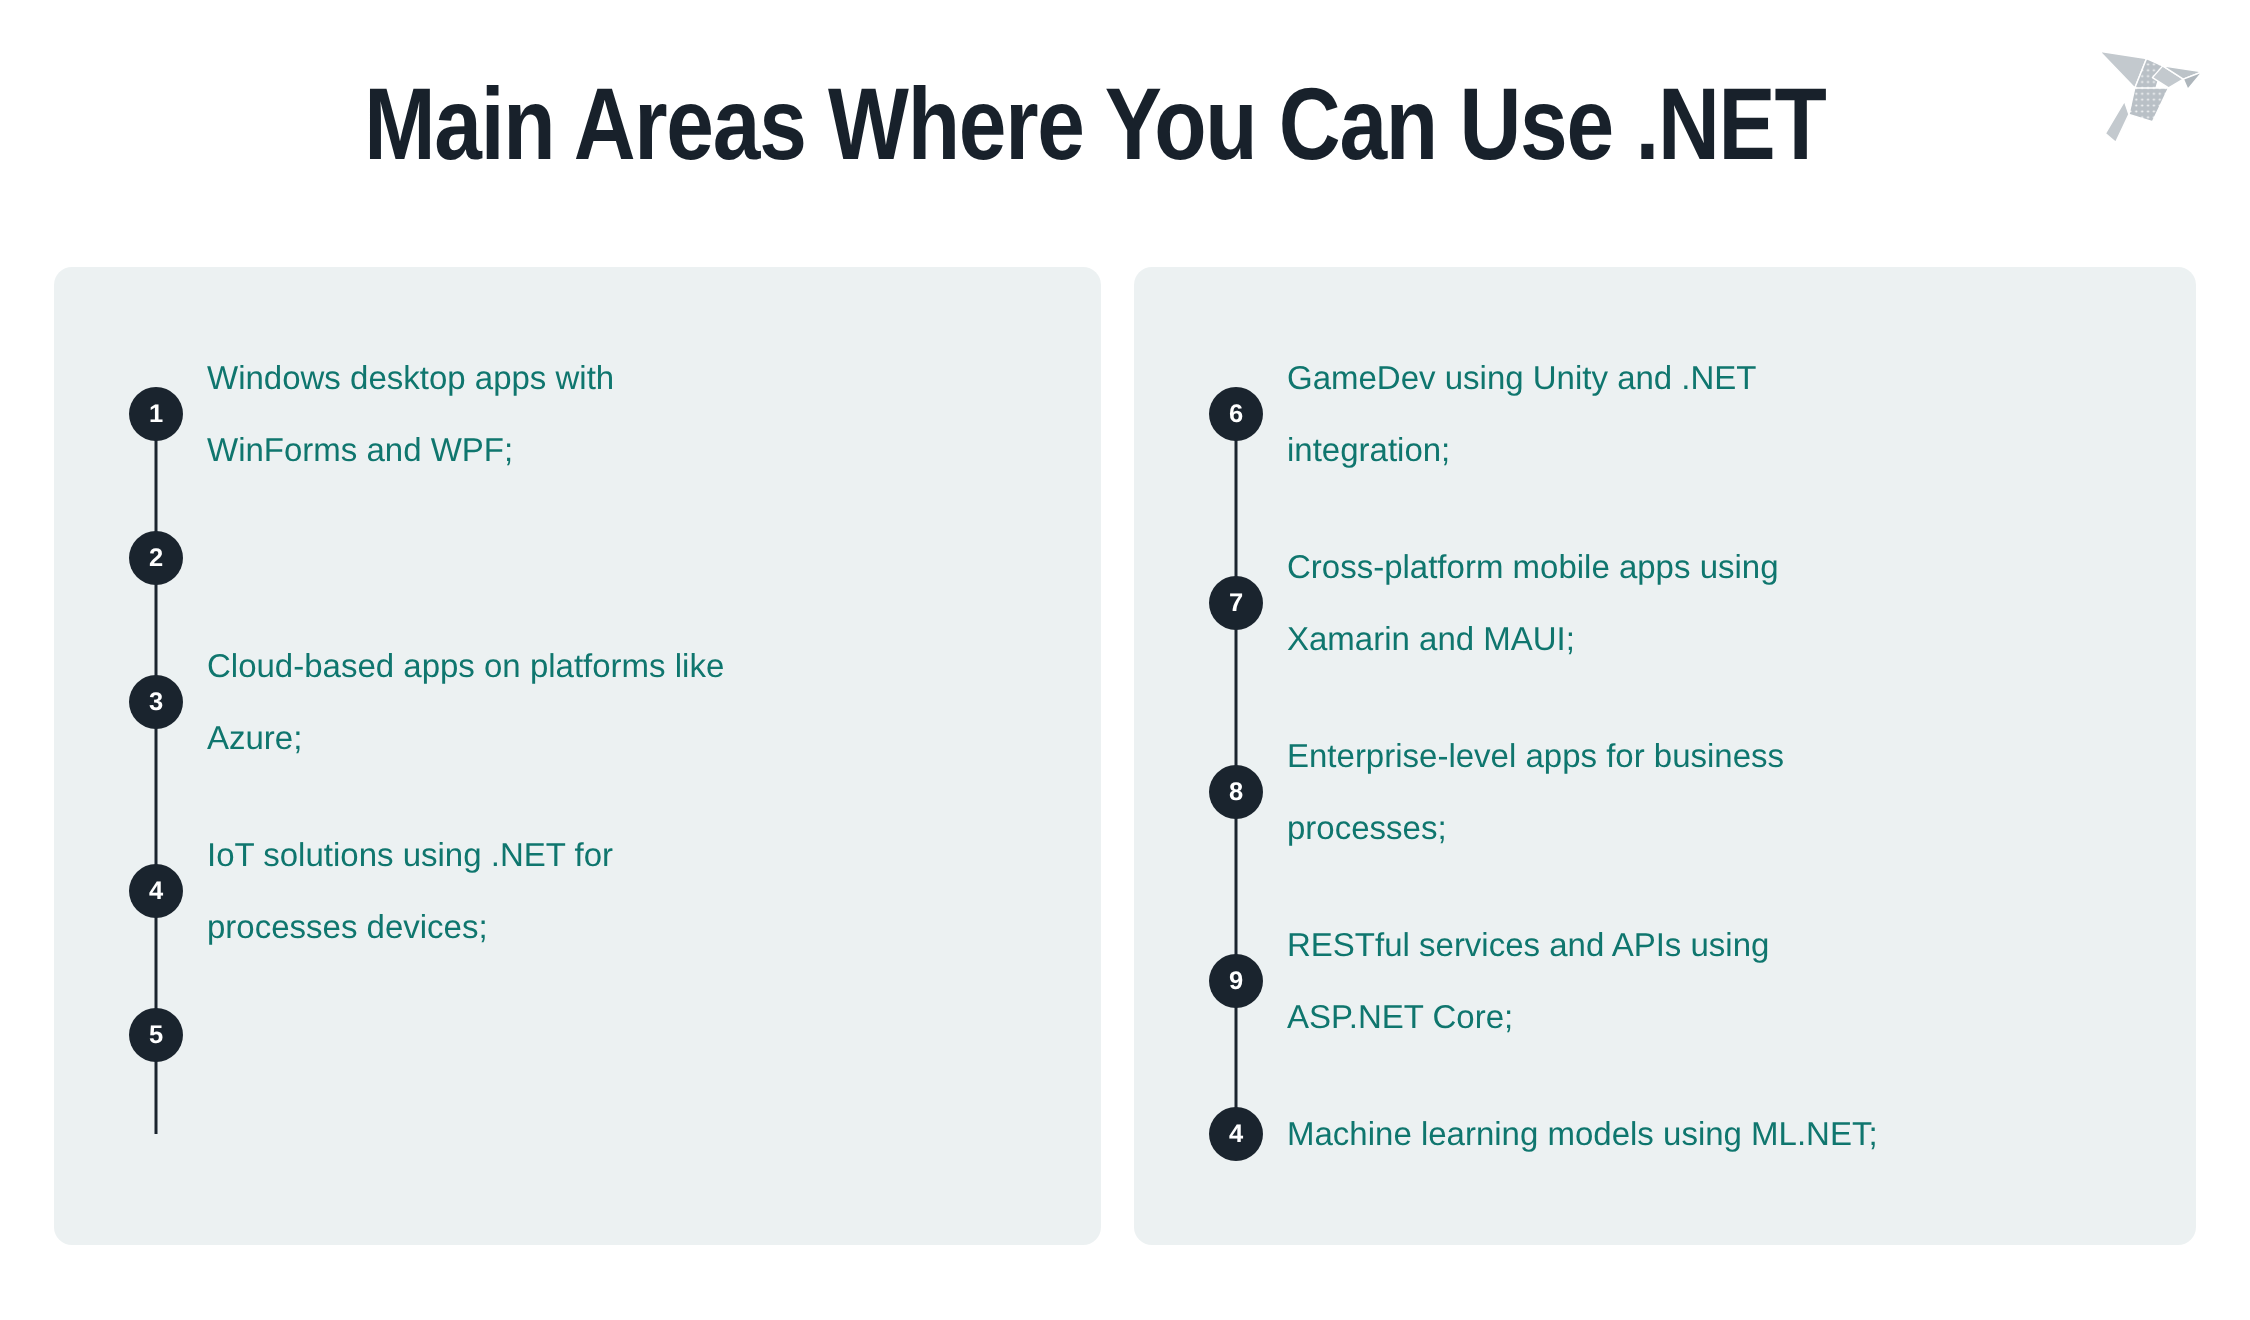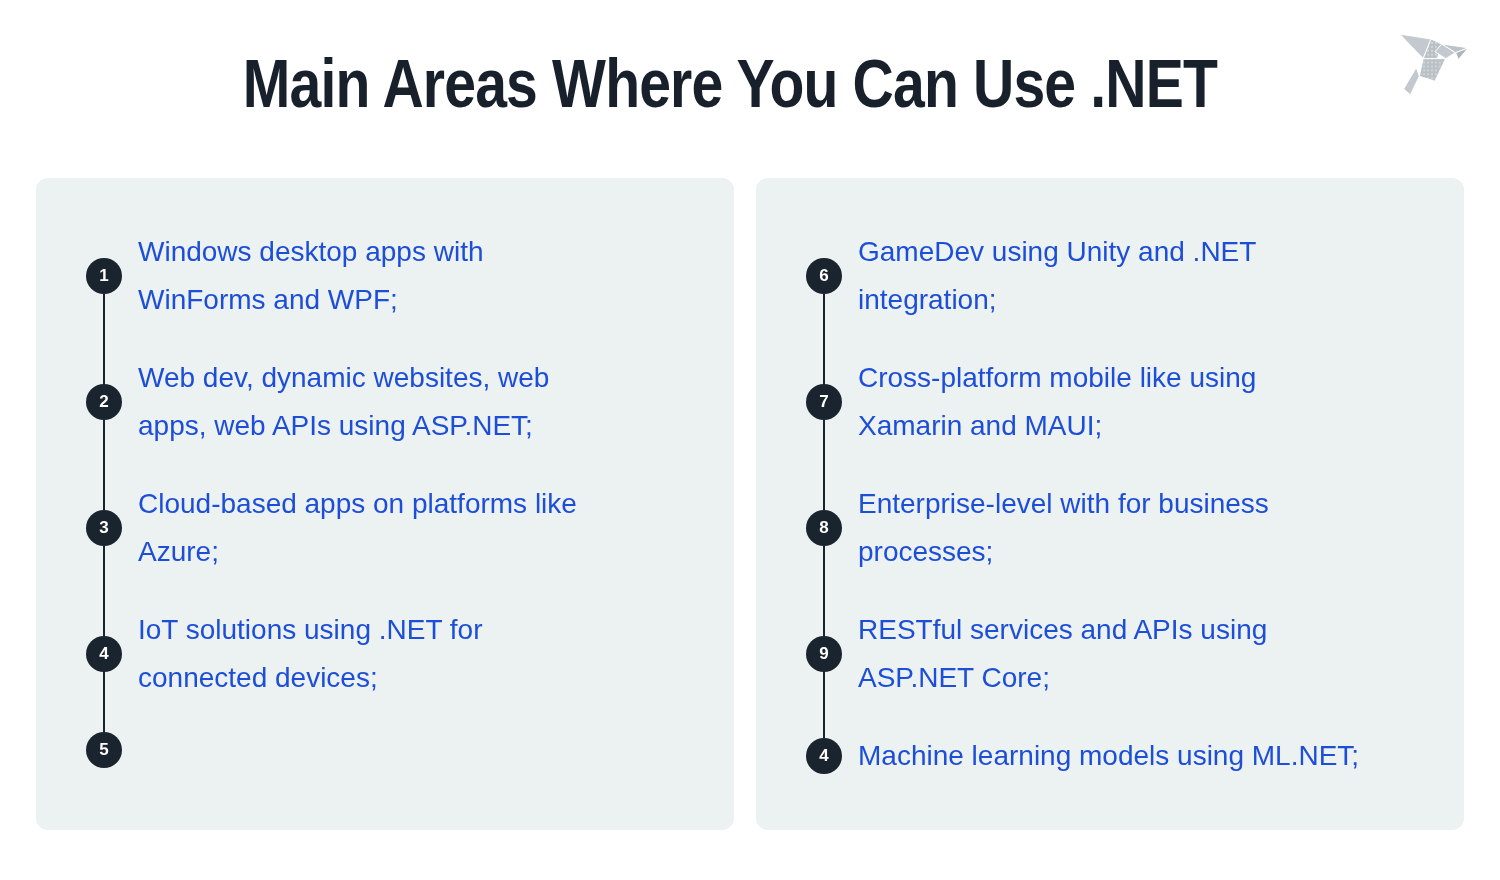--- a/index.html
+++ b/index.html
@@ -80,23 +80,23 @@
     background: #1a242e;
     color: #ffffff;
     font-size: 17px;
     font-weight: 700;
     line-height: 36px;
     text-align: center;
     position: relative;
     z-index: 1;
   }
   .item-text {
-    font-size: 28px;
+    font-size: 22px;
     line-height: 48px;
-    color: #1d4ed8;
+    color: #0f766e;
     white-space: pre-line;
   }
 </style>
 </head>
 <body>
 
 <div class="page">
 
   <div class="title-wrap">
     <h1 class="title">Main Areas Where You Can Use .NET</h1>
@@ -123,55 +123,53 @@
   <section class="panel left">
     <div class="timeline"></div>
     <div class="items">
       <div class="item">
         <div class="badge">1</div>
         <div class="item-text">Windows desktop apps with
 WinForms and WPF;</div>
       </div>
       <div class="item">
         <div class="badge">2</div>
-        <div class="item-text">Web dev, dynamic websites, web
-apps, web APIs using ASP.NET;</div>
       </div>
       <div class="item">
         <div class="badge">3</div>
         <div class="item-text">Cloud-based apps on platforms like
 Azure;</div>
       </div>
       <div class="item">
         <div class="badge">4</div>
         <div class="item-text">IoT solutions using .NET for
-connected devices;</div>
+processes devices;</div>
       </div>
       <div class="item">
         <div class="badge">5</div>
       </div>
     </div>
   </section>
 
   <section class="panel right">
     <div class="timeline"></div>
     <div class="items">
       <div class="item">
         <div class="badge">6</div>
         <div class="item-text">GameDev using Unity and .NET
 integration;</div>
       </div>
       <div class="item">
         <div class="badge">7</div>
-        <div class="item-text">Cross-platform mobile like using
+        <div class="item-text">Cross-platform mobile apps using
 Xamarin and MAUI;</div>
       </div>
       <div class="item">
         <div class="badge">8</div>
-        <div class="item-text">Enterprise-level with for business
+        <div class="item-text">Enterprise-level apps for business
 processes;</div>
       </div>
       <div class="item">
         <div class="badge">9</div>
         <div class="item-text">RESTful services and APIs using
 ASP.NET Core;</div>
       </div>
       <div class="item">
         <div class="badge">4</div>
         <div class="item-text">Machine learning models using ML.NET;</div>

